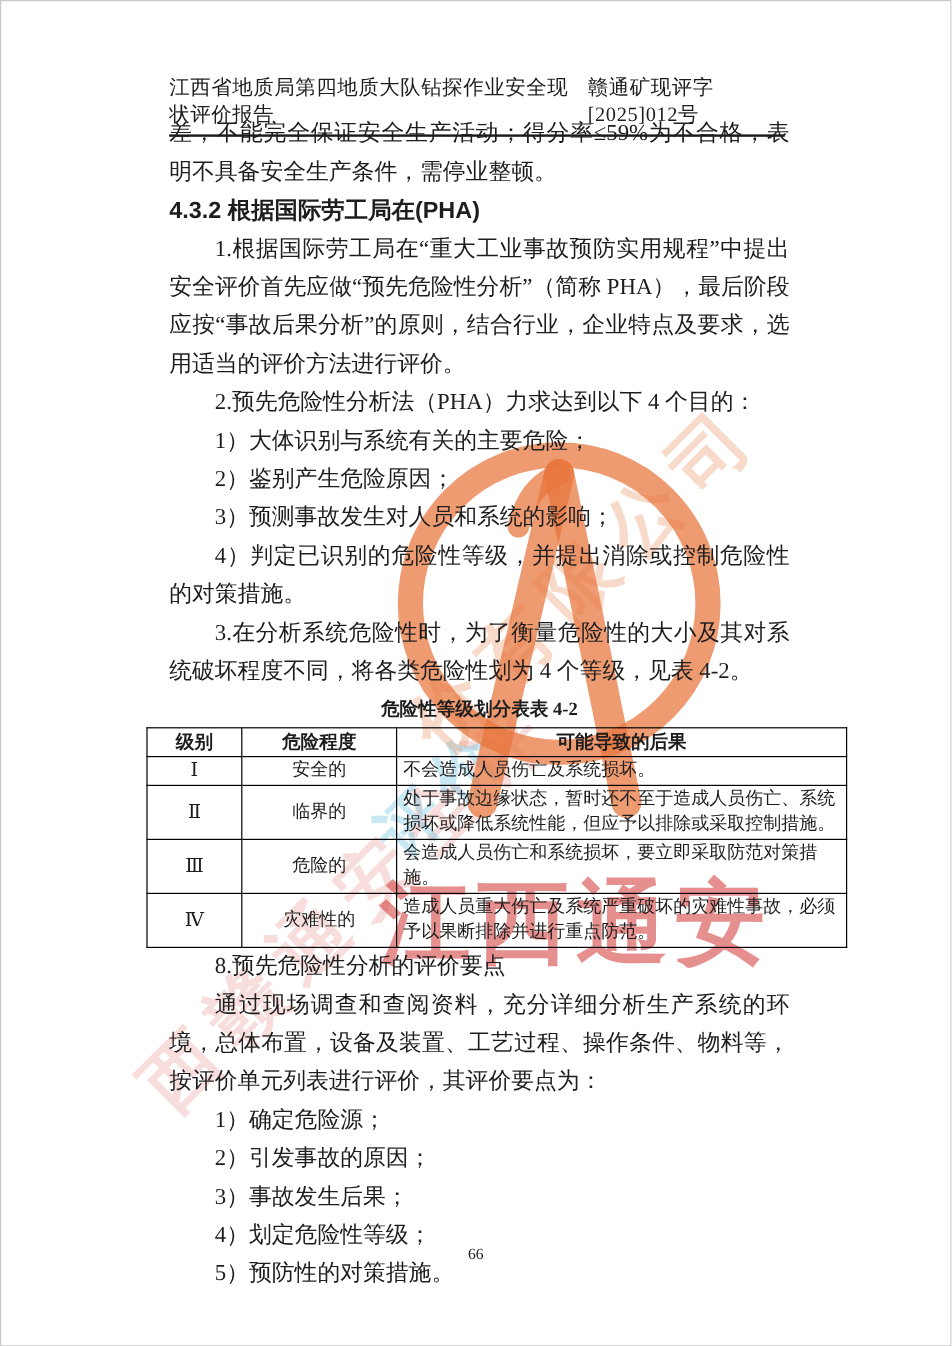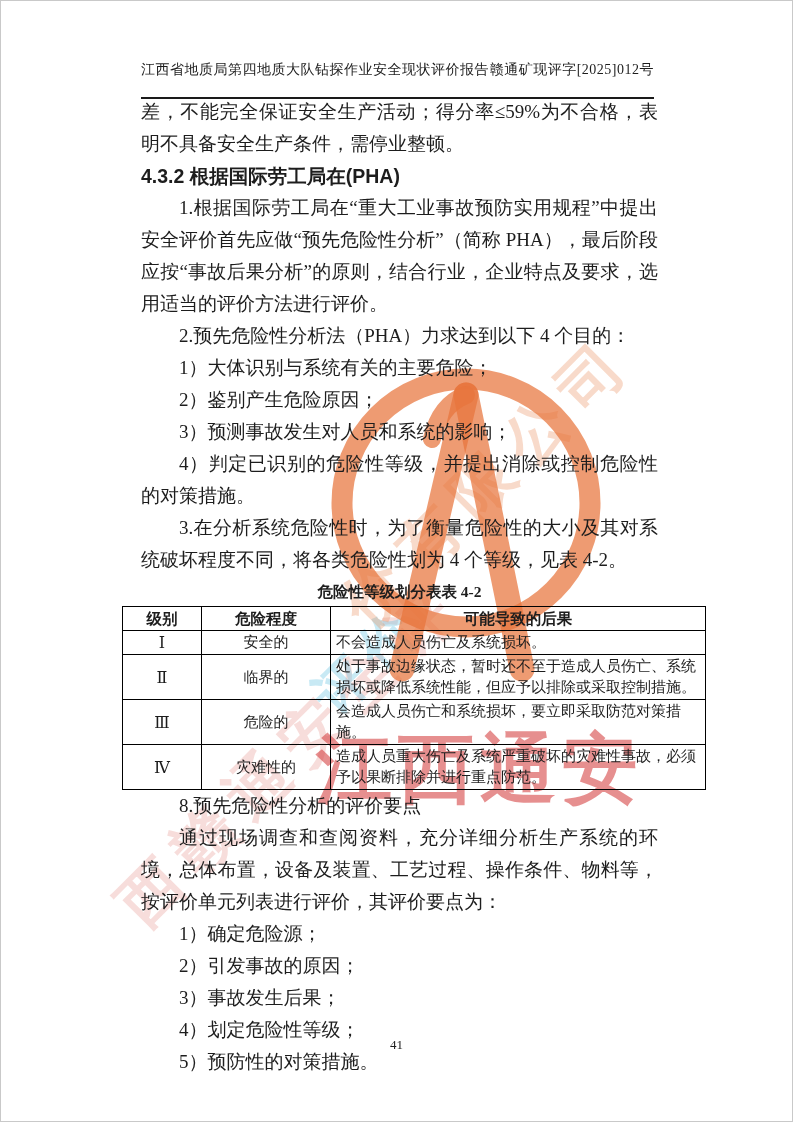--- a/index.html
+++ b/index.html
@@ -25,22 +25,22 @@
     position:absolute; left:293px; top:718px;
     font-family:"Liberation Sans","DejaVu Sans",sans-serif; font-weight:bold;
     font-size:76px; letter-spacing:6px; color:rgba(214,68,68,0.60); white-space:nowrap;margin-left:22px;
   }
   .wm-logo { position:absolute; left:325px; top:360px; }
 
   
   .header {
     position:absolute; left:140px; right:138px; top:60px;
     display:flex; justify-content:space-between; align-items:flex-end;
-    font-size:14px; letter-spacing:0.5px;
-    border-bottom:2px solid #1a1a1a; padding-bottom:18px;
+    font-size:17px; letter-spacing:0.5px;
+    border-bottom:2px solid #1a1a1a; padding-bottom:5px;
   }
 
   
   .body-text { position:absolute; left:140px; top:95px; width:517px; font-size:19px; line-height:32px; text-align:justify; }
   .body-text p { margin:0; }
   .indent { text-indent:2em; }
   .heading {
     font-family:"Liberation Sans","DejaVu Sans",sans-serif;
     font-weight:bold; font-size:19.5px;
   }
@@ -140,15 +140,15 @@
 
       <p class="indent">8.预先危险性分析的评价要点</p>
       <p class="indent">通过现场调查和查阅资料，充分详细分析生产系统的环境，总体布置，设备及装置、工艺过程、操作条件、物料等，按评价单元列表进行评价，其评价要点为：</p>
       <p class="indent">1）确定危险源；</p>
       <p class="indent">2）引发事故的原因；</p>
       <p class="indent">3）事故发生后果；</p>
       <p class="indent">4）划定危险性等级；</p>
       <p class="indent">5）预防性的对策措施。</p>
     </div>
 
-    <div class="footer">41</div>
+    <div class="footer">66</div>
   </div>
 </div>
 
 </body></html>

